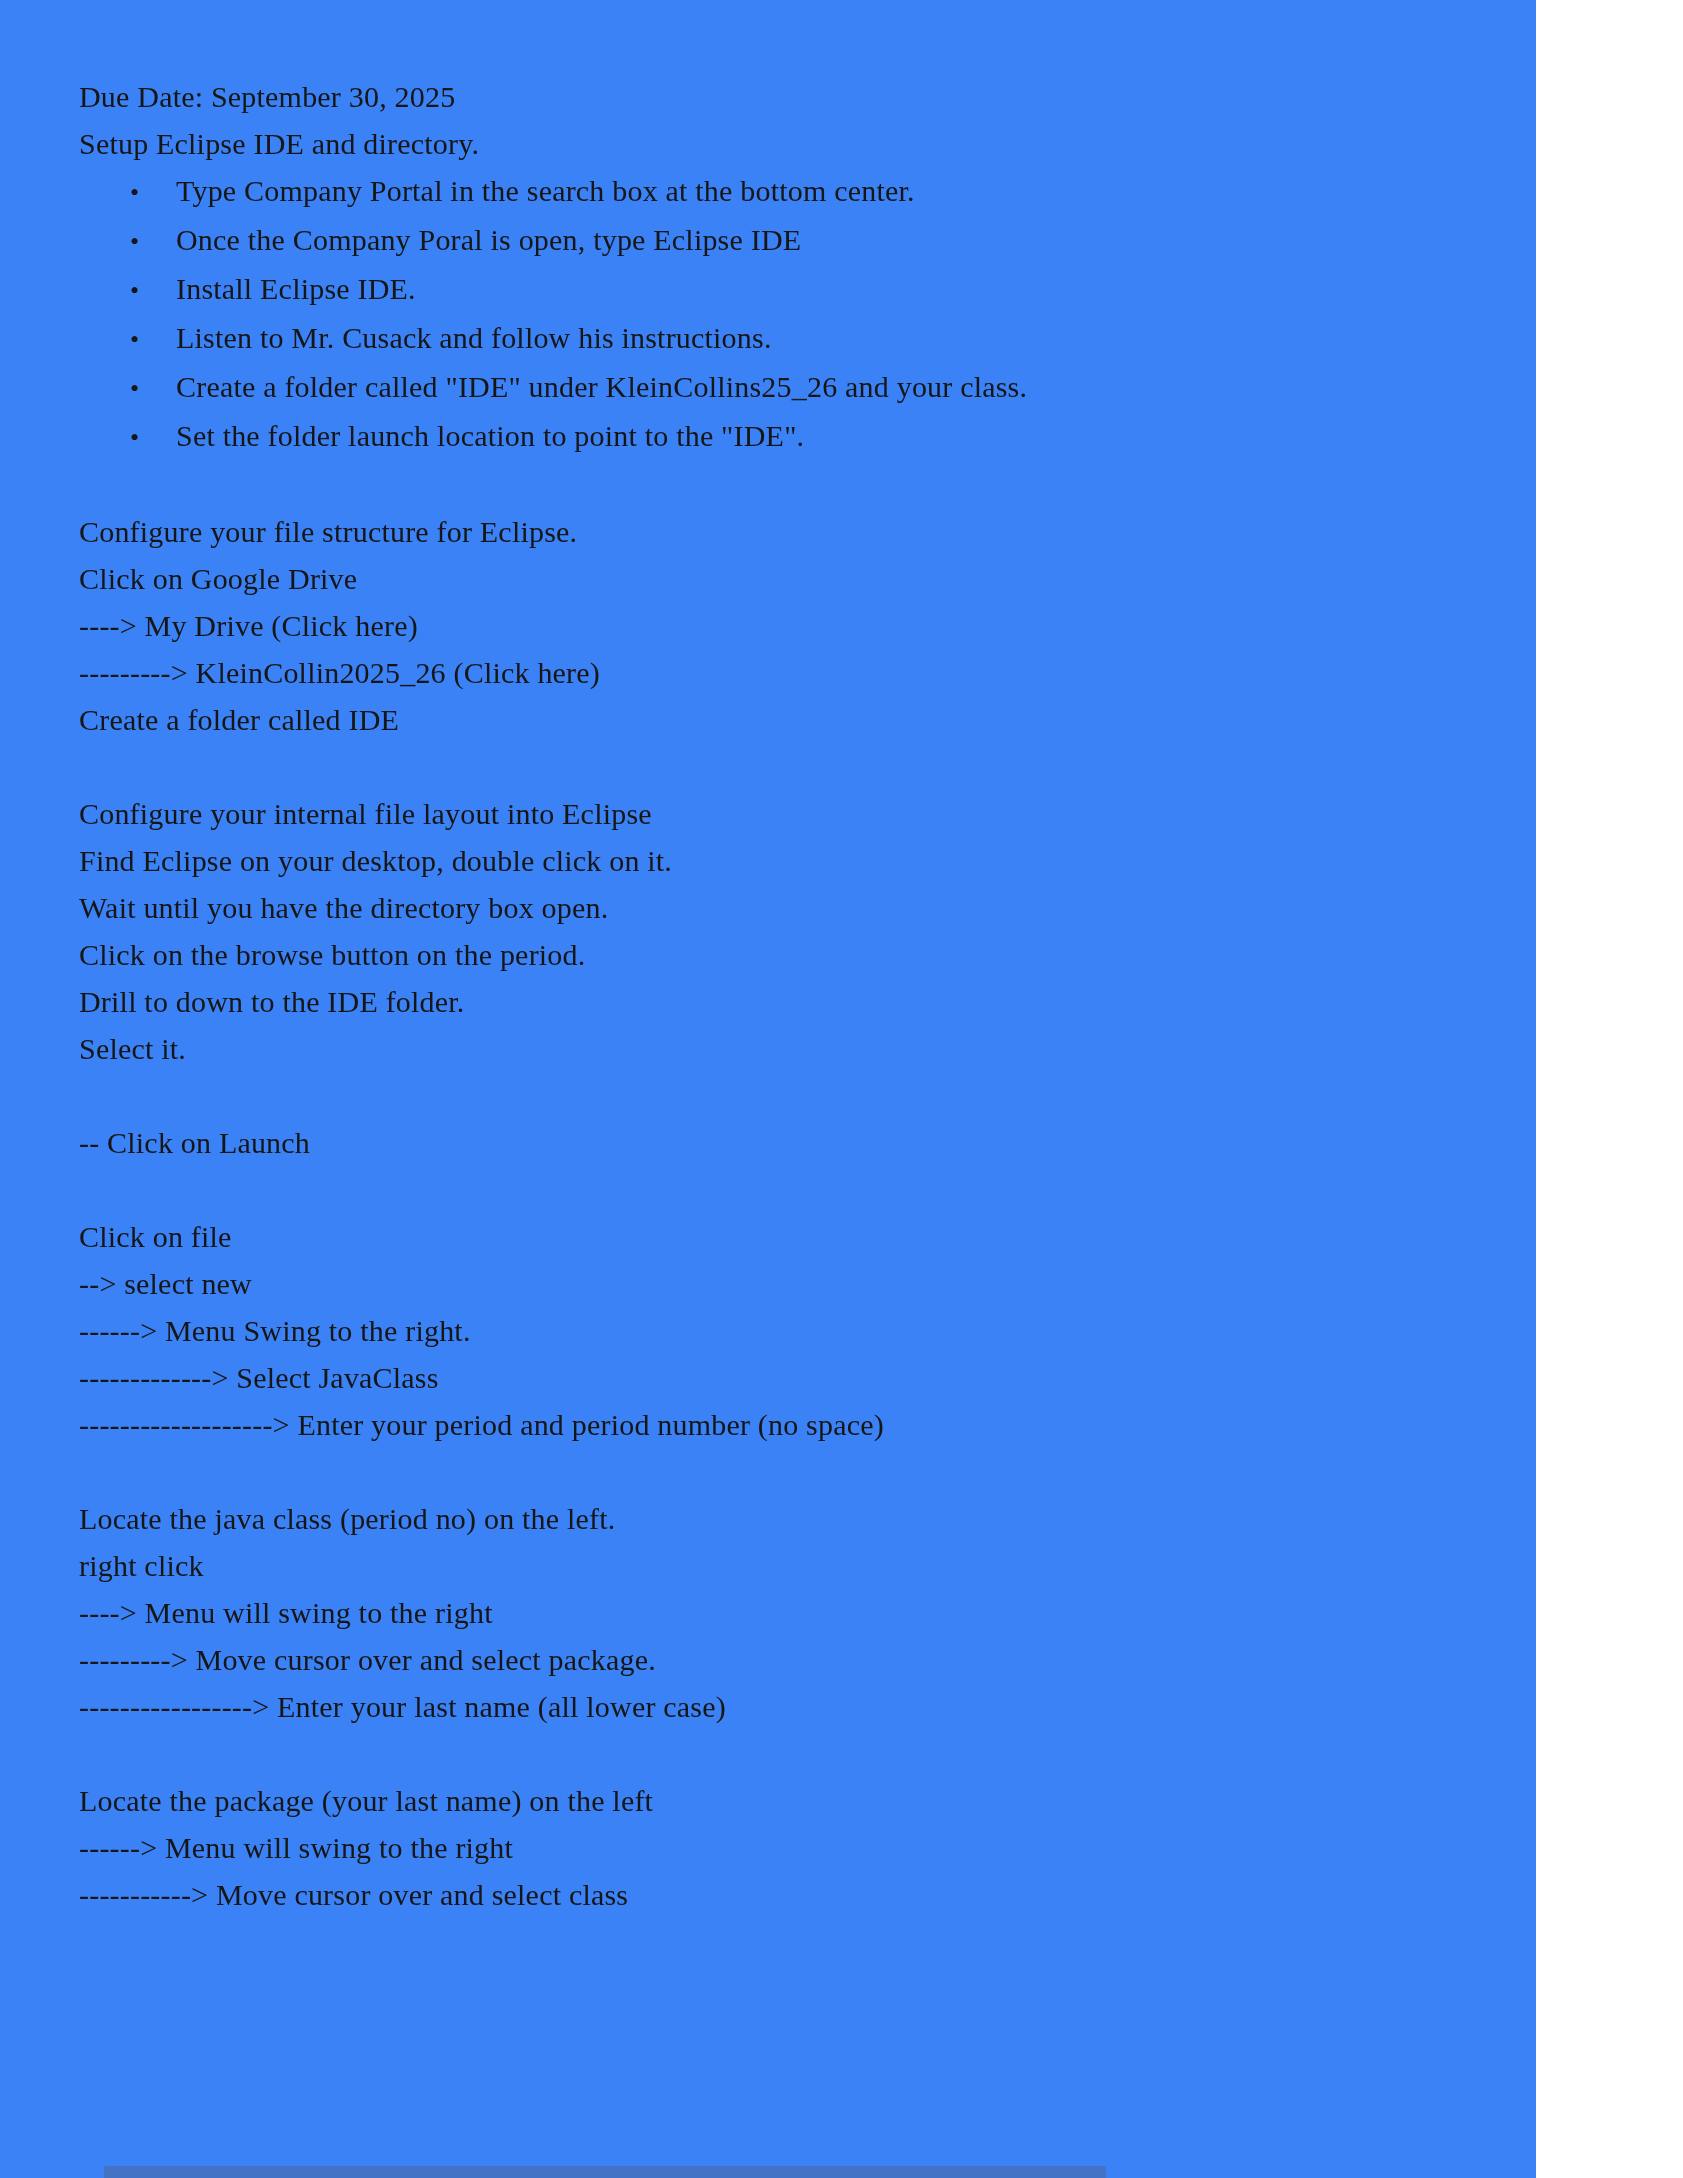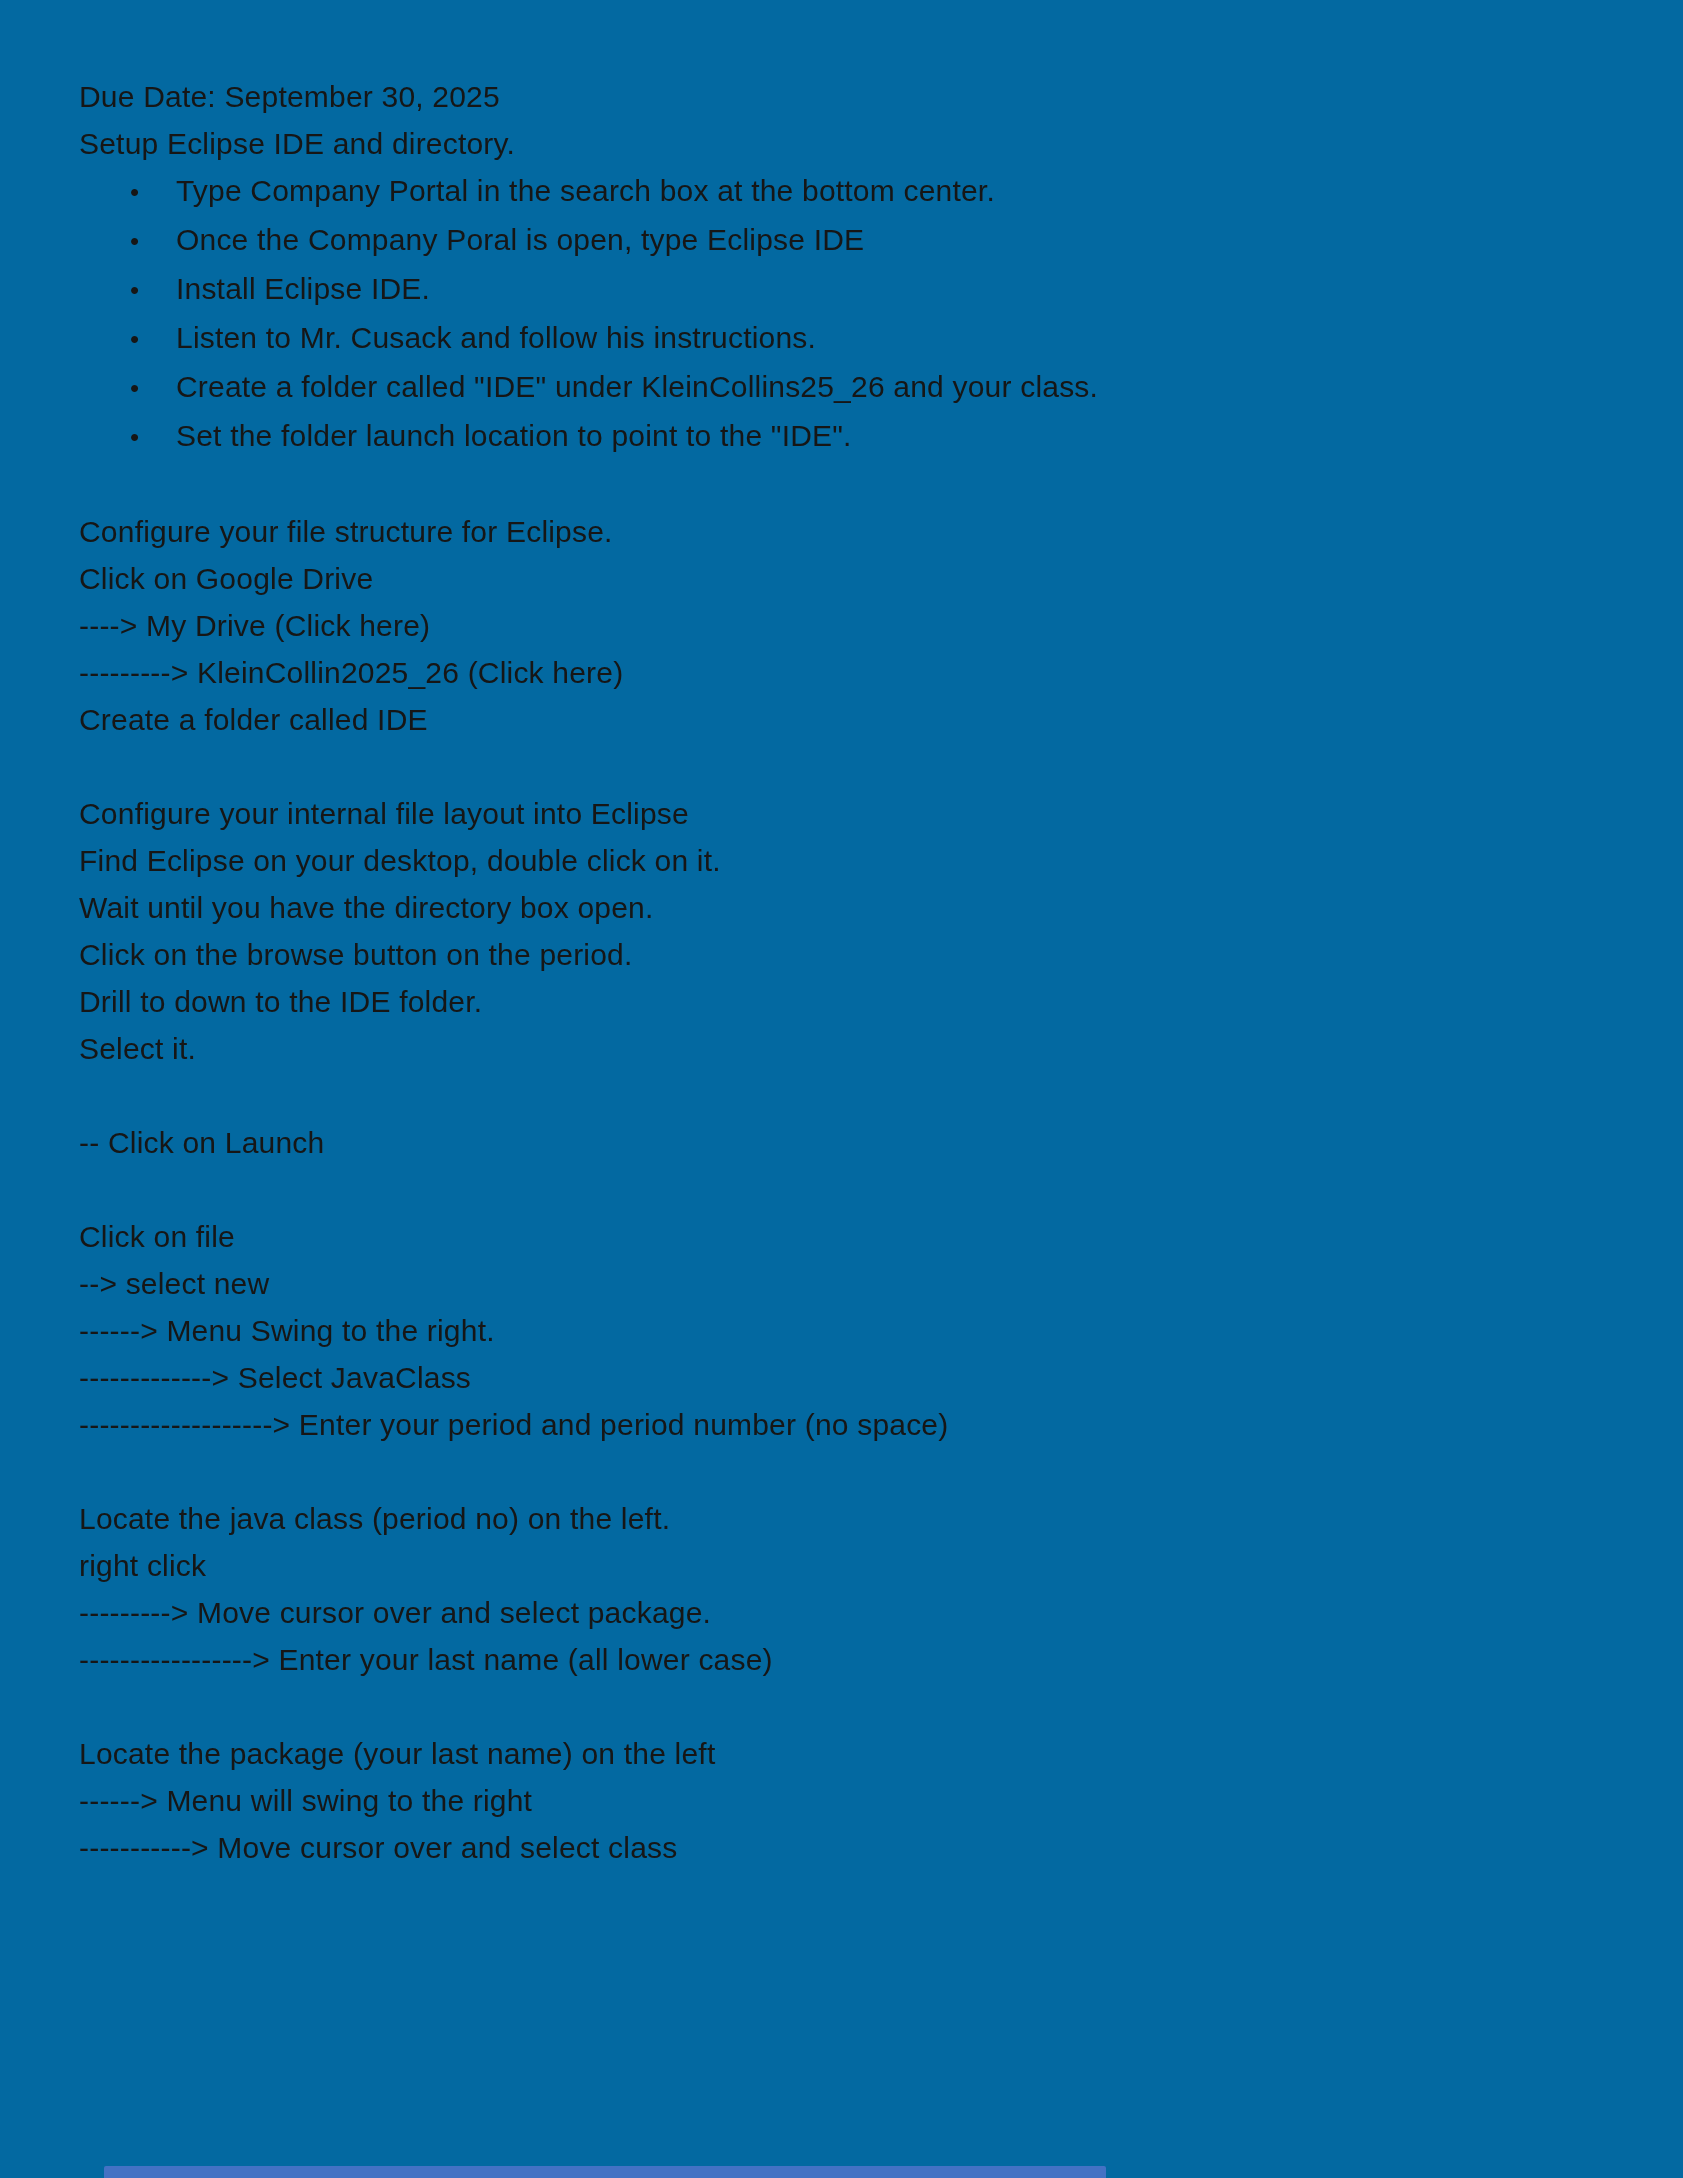--- a/index.html
+++ b/index.html
@@ -2,25 +2,25 @@
 <html><head>
 <meta charset="utf-8">
 <style>
   html, body {
     margin: 0;
     padding: 0;
     background: #ffffff;
   }
   .page {
     position: relative;
-    width: 1683px;
+    width: 1536px;
     height: 2178px;
-    background: #0369a1;
+    background: #3b82f6;
     overflow: hidden;
-    font-family: Liberation Sans, sans-serif;
+    font-family: Liberation Serif, serif;
   }
   .content {
     position: absolute;
     left: 79px;
     top: 73px;
     width: 1465px;
     font-size: 30px;
     line-height: 47px;
     color: #161616;
     font-weight: 400;
@@ -83,20 +83,21 @@
       <div class="line text">-- Click on Launch</div>
       <div class="line blank">&nbsp;</div>
       <div class="line text">Click on file</div>
       <div class="line text">--&gt; select new</div>
       <div class="line text">------&gt; Menu Swing to the right.</div>
       <div class="line text">-------------&gt; Select JavaClass</div>
       <div class="line text">-------------------&gt; Enter your period and period number (no space)</div>
       <div class="line blank">&nbsp;</div>
       <div class="line text">Locate the java class (period no) on the left.</div>
       <div class="line text">right click</div>
+      <div class="line text">----&gt; Menu will swing to the right</div>
       <div class="line text">---------&gt; Move cursor over and select package.</div>
       <div class="line text">-----------------&gt; Enter your last name (all lower case)</div>
       <div class="line blank">&nbsp;</div>
       <div class="line text">Locate the package (your last name) on the left</div>
       <div class="line text">------&gt; Menu will swing to the right</div>
       <div class="line text">-----------&gt; Move cursor over and select class</div>
     </div>
   <div class="bottom-bar" style="background: rgb(68, 114, 196);"></div>
 </div>
 

